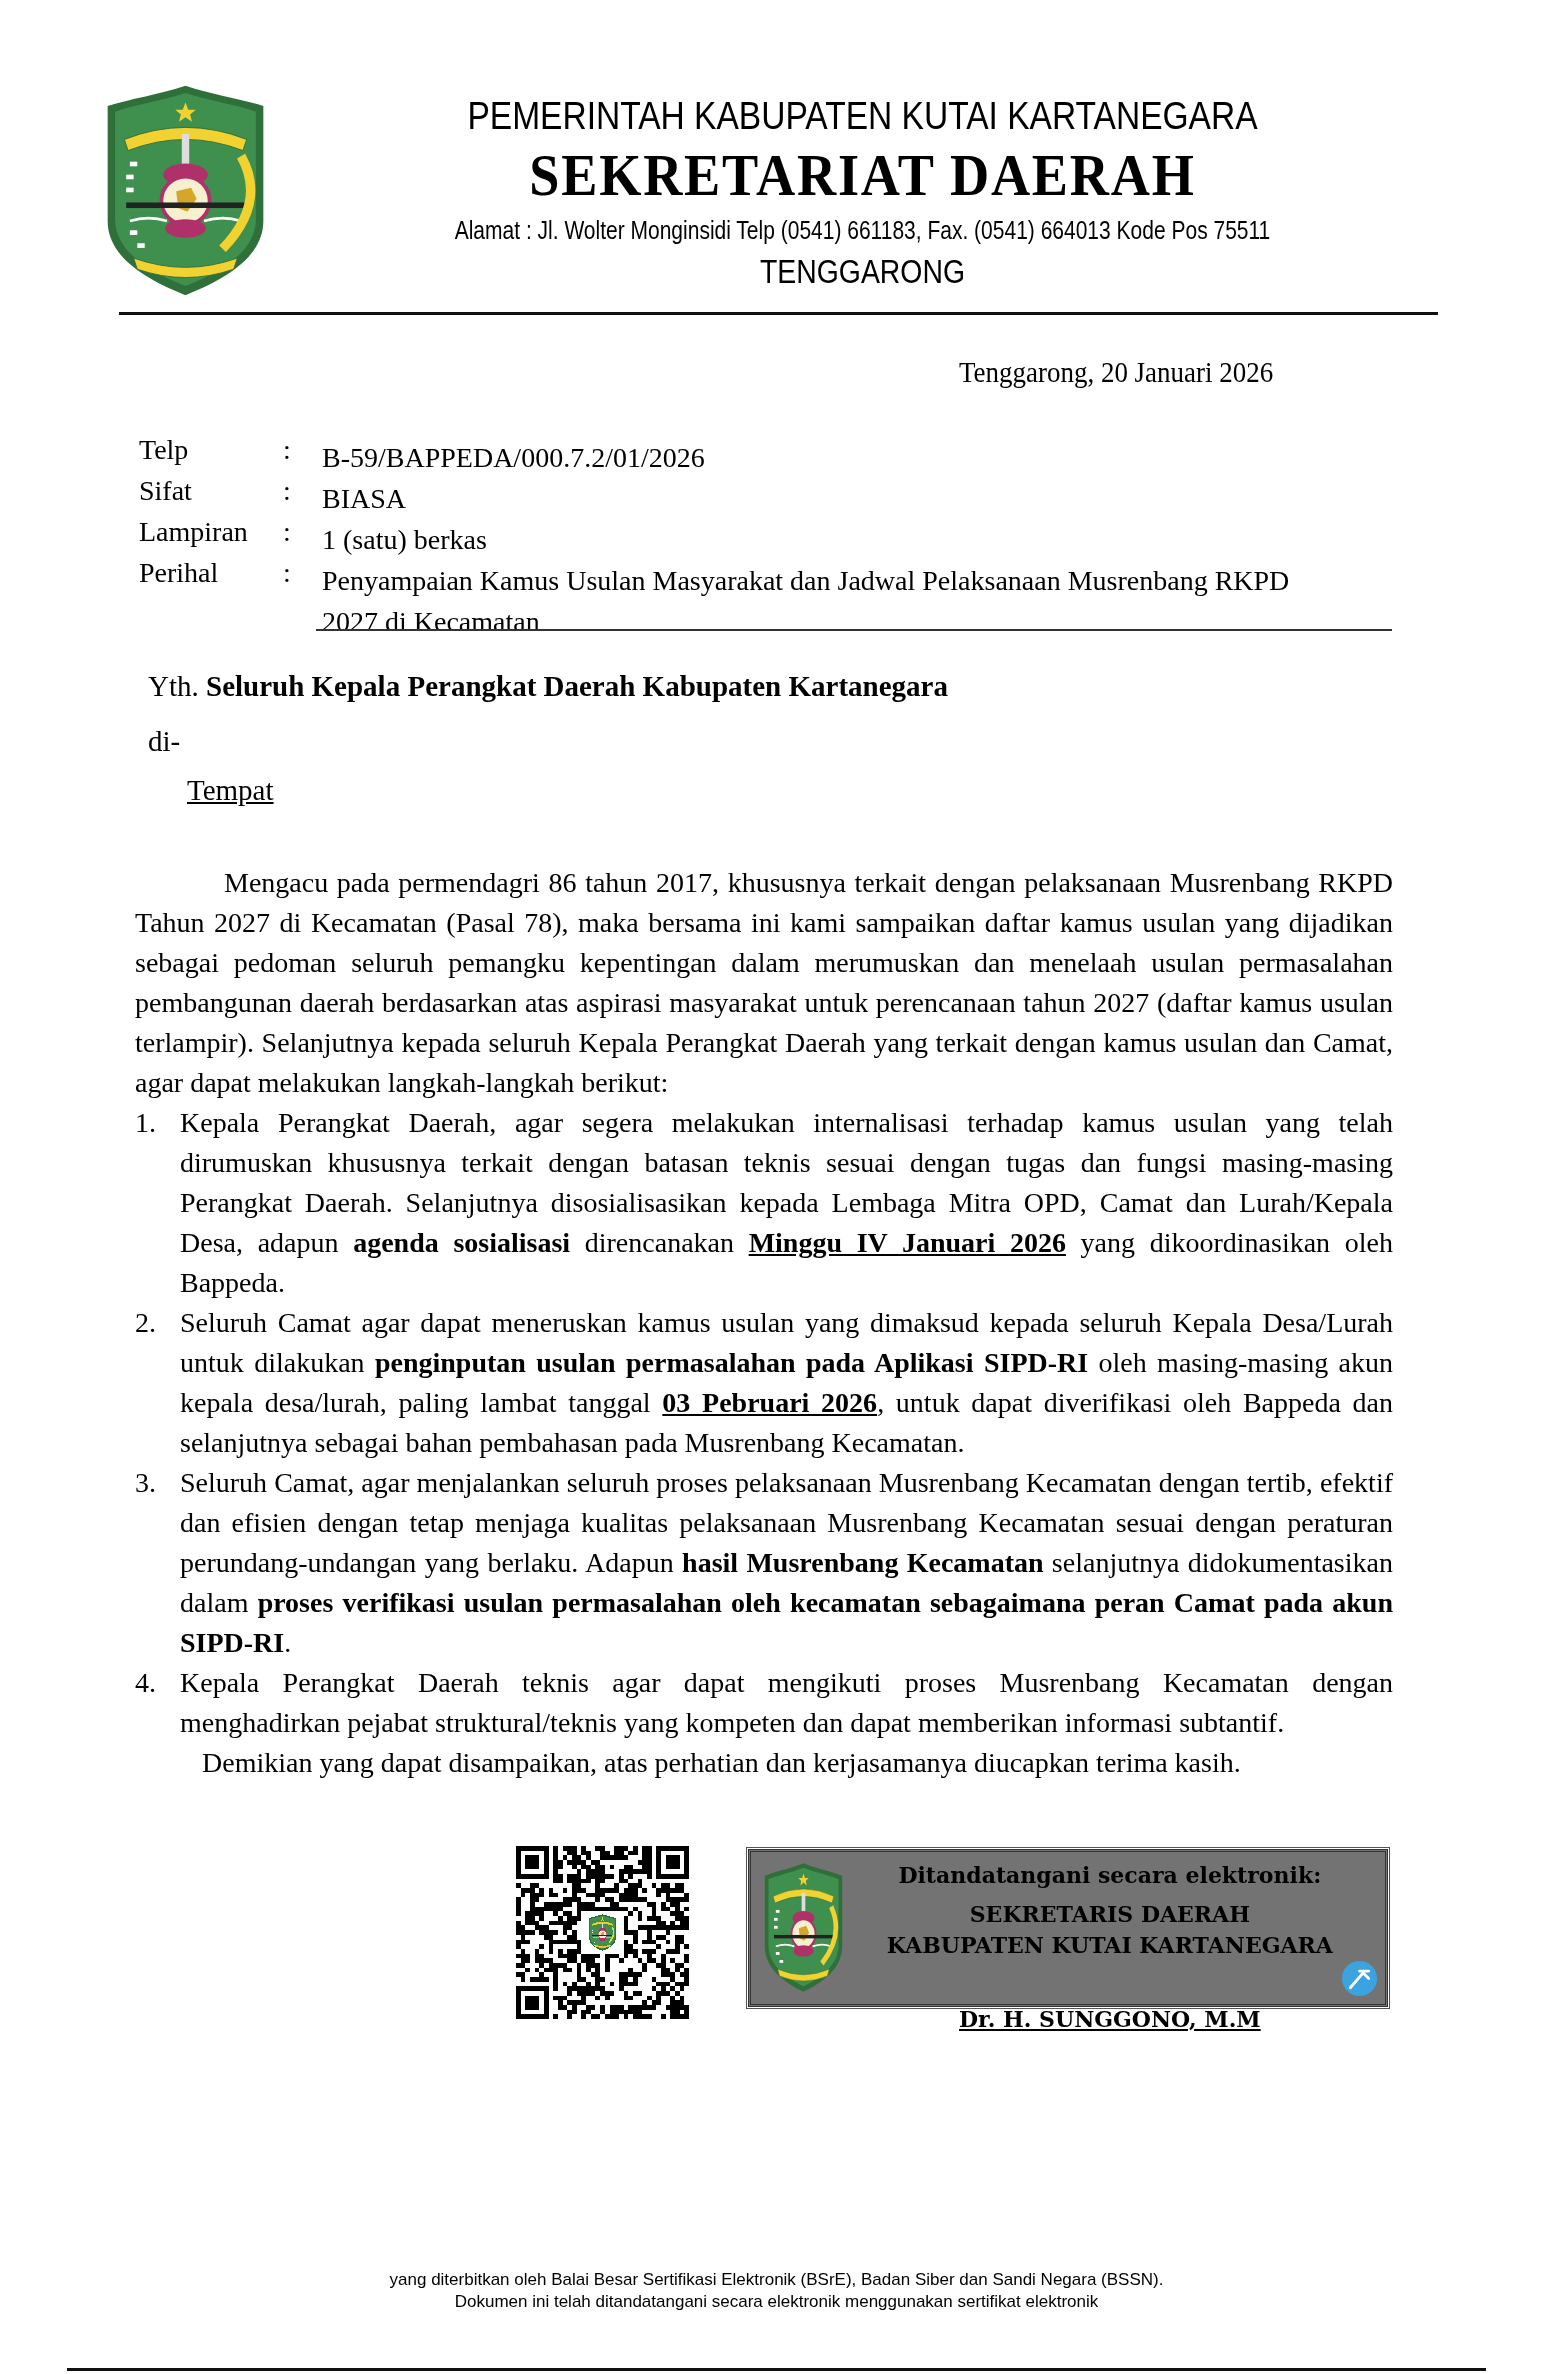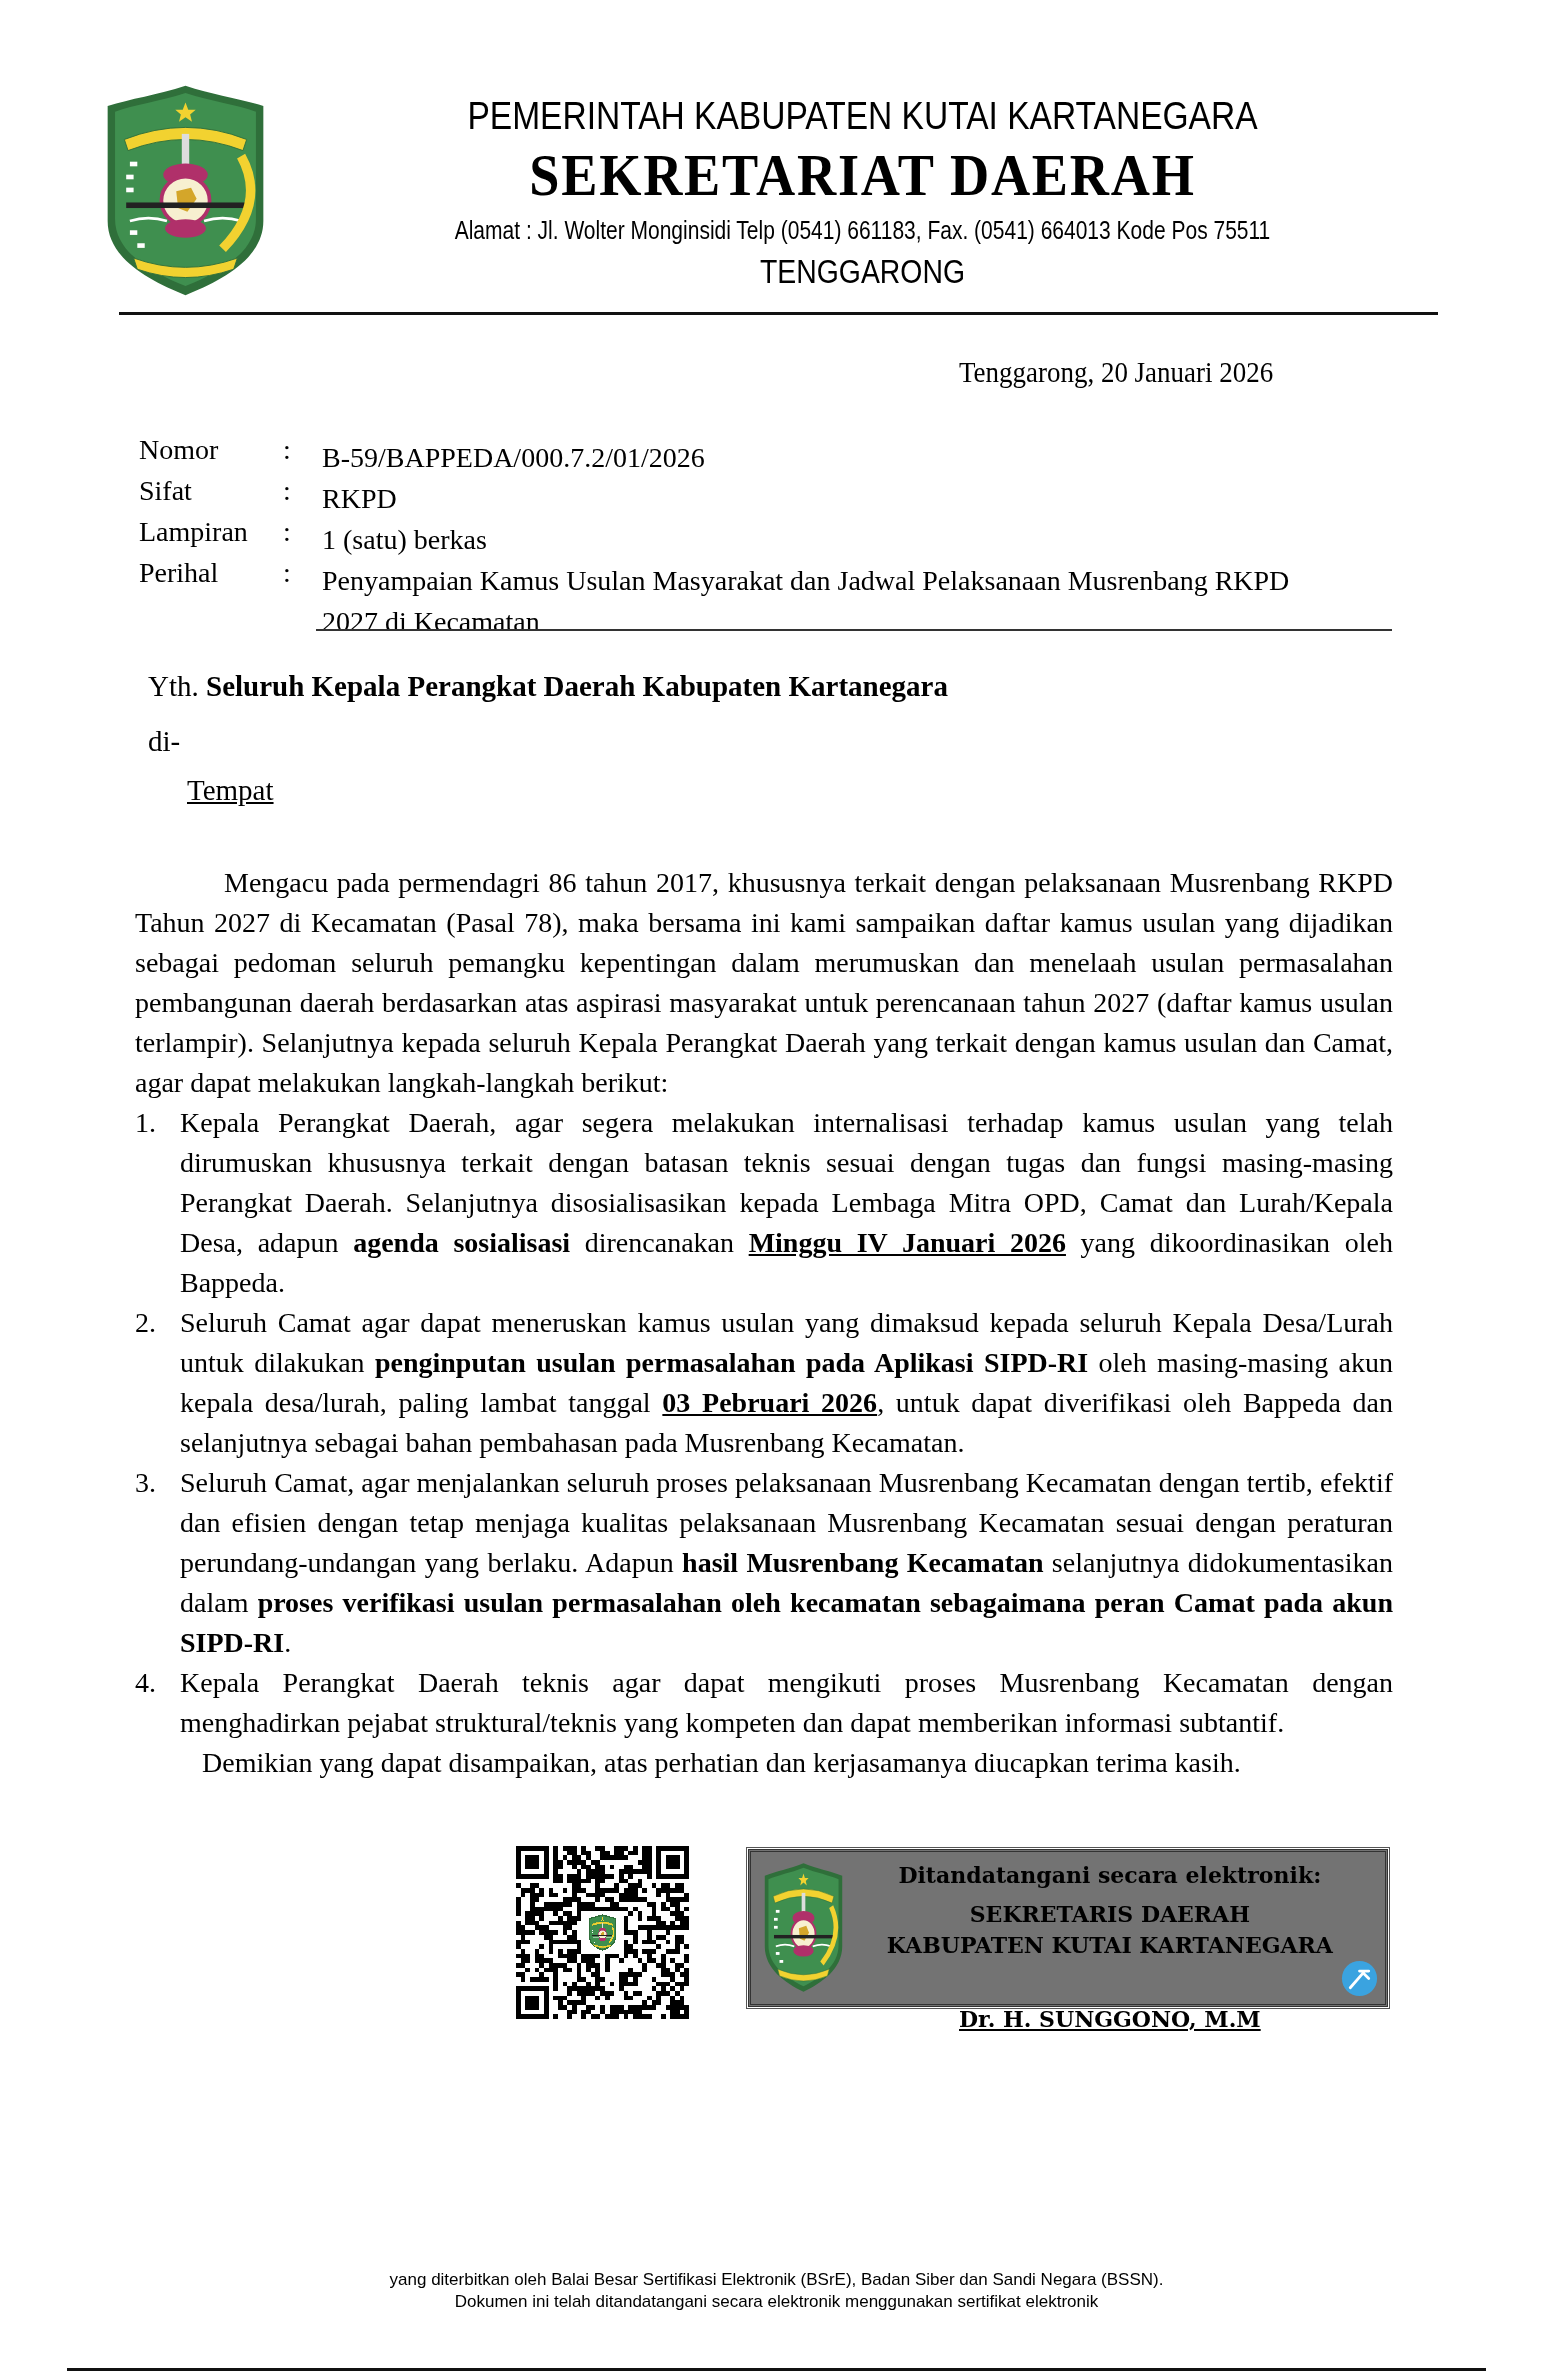--- a/index.html
+++ b/index.html
@@ -93,28 +93,28 @@
   <div class="kop-title">SEKRETARIAT DAERAH</div>
   <div class="kop-addr">Alamat : Jl. Wolter  Monginsidi Telp (0541) 661183, Fax. (0541) 664013 Kode Pos 75511</div>
   <div class="kop-city">TENGGARONG</div>
 </div>
 <div class="kop-rule"></div>
 
 <div class="date serif">Tenggarong,  20 Januari 2026</div>
 
 <div class="meta serif">
   <div class="meta-row">
-    <span class="meta-label">Nomor</span>
+    <span class="meta-label">Telp</span>
     <span class="meta-colon">:</span>
     <span class="meta-value">B-59/BAPPEDA/000.7.2/01/2026</span>
   </div>
   <div class="meta-row">
     <span class="meta-label">Sifat</span>
     <span class="meta-colon">:</span>
-    <span class="meta-value">RKPD</span>
+    <span class="meta-value">BIASA</span>
   </div>
   <div class="meta-row">
     <span class="meta-label">Lampiran</span>
     <span class="meta-colon">:</span>
     <span class="meta-value">1 (satu) berkas</span>
   </div>
   <div class="meta-row" style="height:auto">
     <span class="meta-label">Perihal</span>
     <span class="meta-colon">:</span>
     <span class="meta-value" style="width:1002px">Penyampaian Kamus Usulan Masyarakat dan Jadwal Pelaksanaan Musrenbang RKPD 2027 di Kecamatan</span>

